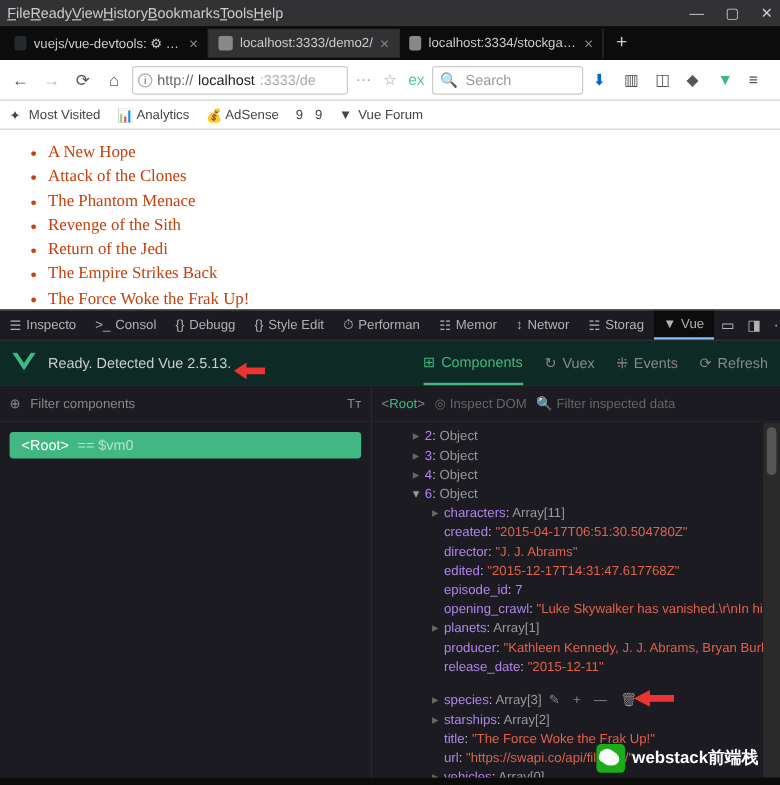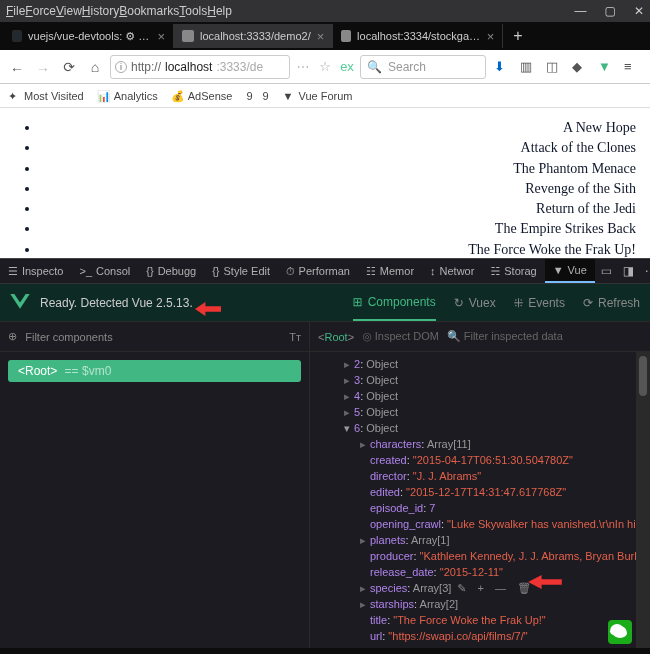--- a/index.html
+++ b/index.html
@@ -32,21 +32,21 @@
 .righttools span { width:16px; height:16px; color:#555; font-size:13px; }
 
 
 .bookmarks { height:24px; background:#fff; border-bottom:1px solid #ddd; display:flex; align-items:center; padding:0 8px; gap:14px; font-size:11px; color:#444; }
 .bookmarks .bm { display:flex; align-items:center; gap:4px; }
 .bmicon { width:12px; height:12px; }
 
 
 .page { height:150px; background:#fff; padding:10px 14px 6px 14px; }
 .page ul { list-style:disc; padding-left:26px; }
-.page li { font-family:"Times New Roman",serif; font-size:14px; color:#0f172a; line-height:1.45;text-align:right; }
+.page li { font-family:"Times New Roman",serif; font-size:14px; color:#c2410c; line-height:1.45; }
 .redarrow { position:absolute; width:26px; height:14px; background:#e33; clip-path:polygon(0 50%,40% 0,40% 30%,100% 30%,100% 70%,40% 70%,40% 100%); }
 
 
 .devtabs { height:26px; background:#1c1b22; border-top:1px solid #444; border-bottom:1px solid #333; display:flex; align-items:center; font-size:11px; color:#b1b1b3; }
 .devtab { display:flex; align-items:center; gap:4px; padding:0 8px; height:100%; white-space:nowrap; }
 .devtab.active { background:#0c0c0d; border-bottom:2px solid #75bfff; }
 .devright { margin-left:auto; display:flex; gap:6px; padding:0 6px; }
 .devright span { width:16px; color:#b1b1b3; font-size:12px; }
 
 
@@ -85,21 +85,21 @@
 .watermark { position:absolute; right:18px; bottom:10px; display:flex; align-items:center; gap:6px; color:#fff; font-size:14px; font-weight:bold; z-index:10; }
 .wmicon { width:24px; height:24px; border-radius:4px; background:#1aad19; display:flex; align-items:center; justify-content:center; }
 .wmicon::before { content:""; width:14px; height:12px; background:#fff; border-radius:50% 50% 50% 50% / 60% 60% 40% 40%; box-shadow:-3px -2px 0 0 #fff; }
 </style>
 </head>
 <body>
 
 <div class="menubar">
   <div class="left" id="menu-items">
       <span>File</span>
-      <span>Force</span>
+      <span>Ready</span>
       <span>View</span>
       <span>History</span>
       <span>Bookmarks</span>
       <span>Tools</span>
       <span>Help</span>
     </div>
   <div class="right">
     <span>—</span>
     <span>▢</span>
     <span>✕</span>
@@ -273,37 +273,37 @@
 <div class="inspect">
   <div class="treecol">
     <div class="rootnode">
       <span>&lt;Root&gt;</span> <span class="eq">== $vm0</span>
     </div>
   </div>
   <div class="datacol" id="datacol">
     <div class="line" style="padding-left: 24px;"><span class="caret ">▸</span><span class="idx">2</span>: <span class="val-type">Object</span></div>
       <div class="line" style="padding-left: 24px;"><span class="caret ">▸</span><span class="idx">3</span>: <span class="val-type">Object</span></div>
       <div class="line" style="padding-left: 24px;"><span class="caret ">▸</span><span class="idx">4</span>: <span class="val-type">Object</span></div>
-      <div class="line" style="padding-left: 24px;"><span class="caret ">▸</span><span class="idx">5</span>: <span class="val-type">Object</span></div>
       <div class="line" style="padding-left: 24px;"><span class="caret open">▾</span><span class="idx">6</span>: <span class="val-type">Object</span></div>
       <div class="line objrow" style="padding-left: 40px;"><span class="caret">▸</span><span class="key">characters</span>: <span class="val-type">Array[11]</span></div>
       <div class="line objrow" style="padding-left: 40px;"><span class="caret"> </span><span class="key">created</span>: <span class="val-str">"2015-04-17T06:51:30.504780Z"</span></div>
       <div class="line objrow" style="padding-left: 40px;"><span class="caret"> </span><span class="key">director</span>: <span class="val-str">"J. J. Abrams"</span></div>
       <div class="line objrow" style="padding-left: 40px;"><span class="caret"> </span><span class="key">edited</span>: <span class="val-str">"2015-12-17T14:31:47.617768Z"</span></div>
       <div class="line objrow" style="padding-left: 40px;"><span class="caret"> </span><span class="key">episode_id</span>: <span class="idx">7</span></div>
       <div class="line objrow" style="padding-left: 40px;"><span class="caret"> </span><span class="key">opening_crawl</span>: <span class="val-str">"Luke Skywalker has vanished.\r\nIn hi</span></div>
       <div class="line objrow" style="padding-left: 40px;"><span class="caret">▸</span><span class="key">planets</span>: <span class="val-type">Array[1]</span></div>
       <div class="line objrow" style="padding-left: 40px;"><span class="caret"> </span><span class="key">producer</span>: <span class="val-str">"Kathleen Kennedy, J. J. Abrams, Bryan Burk</span></div>
       <div class="line objrow" style="padding-left: 40px;"><span class="caret"> </span><span class="key">release_date</span>: <span class="val-str">"2015-12-11"</span></div>
-      <div class="line objrow" style="padding-left: 40px;"><span class="caret">▸</span><span class="key">species</span>: <span class="val-type">Array[3]</span><span class="actions">✎ + — 🗑</span></div>
+      <div class="line objrow" style="padding-left: 40px; margin-top: 12px;"><span class="caret">▸</span><span class="key">species</span>: <span class="val-type">Array[3]</span><span class="actions">✎ + — 🗑</span></div>
       <div class="line objrow" style="padding-left: 40px;"><span class="caret">▸</span><span class="key">starships</span>: <span class="val-type">Array[2]</span></div>
       <div class="line objrow" style="padding-left: 40px;"><span class="caret"> </span><span class="key">title</span>: <span class="val-str">"The Force Woke the Frak Up!"</span></div>
       <div class="line objrow" style="padding-left: 40px;"><span class="caret"> </span><span class="key">url</span>: <span class="val-str">"https://swapi.co/api/films/7/"</span></div>
       <div class="line objrow" style="padding-left: 40px;"><span class="caret">▸</span><span class="key">vehicles</span>: <span class="val-type">Array[0]</span></div>
       <div class="scrollbar"></div>
   </div>
 </div>
 
 <div class="redarrow" style="left:532px;top:575px;transform:scaleX(1.3)"></div>
 
 <div class="watermark">
   <div class="wmicon"></div>
+  <span>webstack前端栈</span>
 </div>
 
 </body></html>

